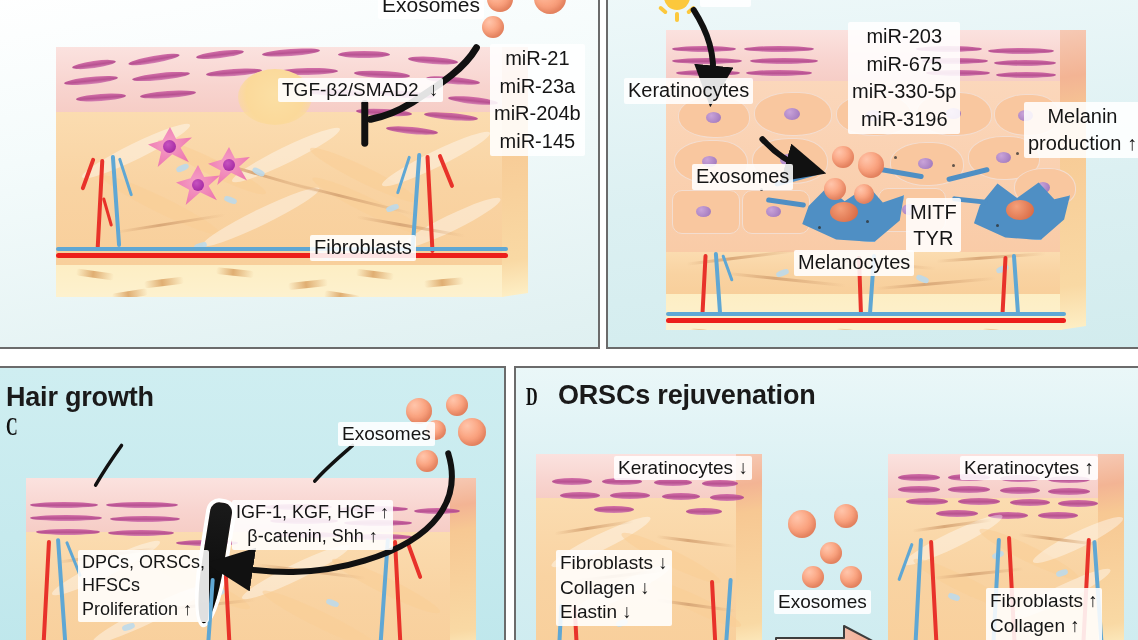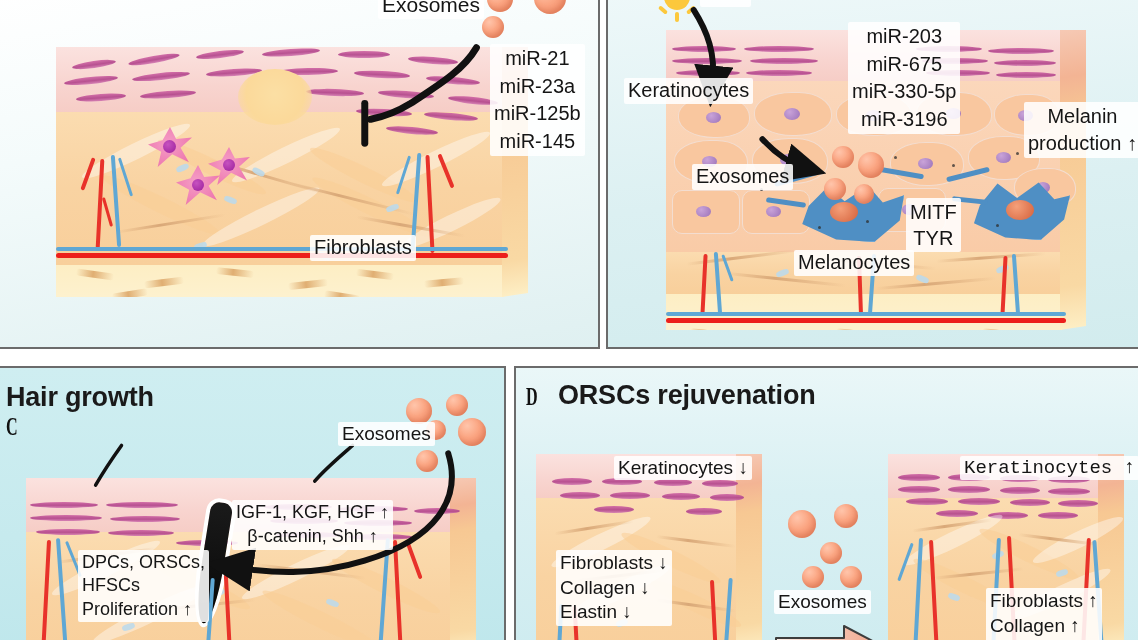--- a/index.html
+++ b/index.html
@@ -196,23 +196,24 @@
     <div class="exo" style="left:493px;top:-6px;width:26px;height:26px;"></div>
     <div class="exo" style="left:540px;top:-10px;width:32px;height:32px;"></div>
     <div class="exo" style="left:488px;top:24px;width:22px;height:22px;"></div>
 
     <svg class="ov" viewBox="0 0 606 357" preserveAspectRatio="none">
       <path d="M 484 56 C 470 80 442 96 418 112 C 402 122 388 126 378 128" stroke="#111" stroke-width="7" fill="none" stroke-linecap="round"></path>
       <line x1="372" y1="112" x2="372" y2="152" stroke="#111" stroke-width="7" stroke-linecap="round"></line>
     </svg>
 
     <div class="lab" style="left:384px;top:0px;font-size:21px;">Exosomes</div>
+    <div class="lab" style="left:284px;top:86px;font-size:19px;">TGF-β2/SMAD2  ↓</div>
     <div class="lab center" style="left:496px;top:52px;font-size:20px;line-height:1.38;">miR-21
 miR-23a
-miR-125b
+miR-204b
 miR-145</div>
     <div class="lab" style="left:316px;top:243px;font-size:20px;">Fibroblasts</div>
   </div>
 
   <div class="panel ne">
 
     <div class="sun" style="left:56px;top:-8px;width:26px;height:26px;"></div>
 
     <div class="ray" style="left:67px;top:20px;width:4px;height:10px;"></div>
     <div class="ray" style="left:50px;top:16px;width:10px;height:4px;transform:rotate(40deg);"></div>
@@ -522,19 +523,19 @@
         </linearGradient>
       </defs>
       <path d="M2,14 L70,14 L70,2 L110,23 L70,44 L70,32 L2,32 Z" fill="url(#arrGrad)" stroke="#3d3d3d" stroke-width="2" stroke-linejoin="round"></path>
     </svg>
 
     <div class="lab" style="left:98px;top:88px;font-size:19px;">Keratinocytes ↓</div>
     <div class="lab" style="left:40px;top:182px;font-size:19px;line-height:1.3;">Fibroblasts ↓
 Collagen ↓
 Elastin ↓</div>
     <div class="lab" style="left:258px;top:222px;font-size:19px;">Exosomes</div>
-    <div class="lab" style="left:444px;top:88px;font-size:19px;font-family:Liberation Mono, monospace;">Keratinocytes ↑</div>
+    <div class="lab" style="left:444px;top:88px;font-size:19px;">Keratinocytes ↑</div>
     <div class="lab" style="left:470px;top:220px;font-size:19px;line-height:1.3;">Fibroblasts ↑
 Collagen ↑
 Elastin ↑</div>
   </div>
 
 </div>
 
 </body></html>

